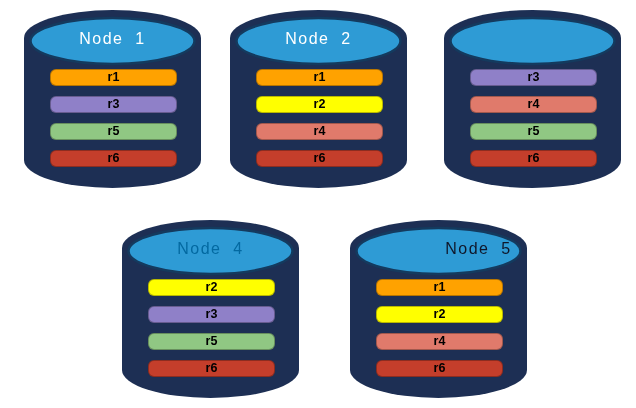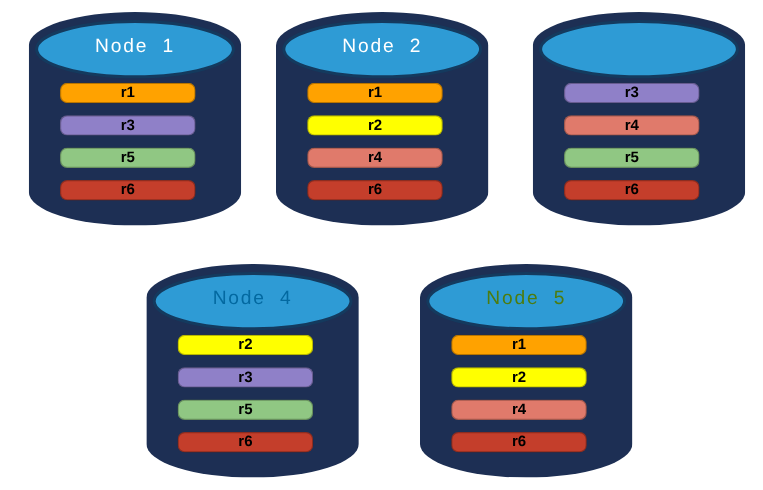--- a/index.html
+++ b/index.html
@@ -40,21 +40,21 @@
     letter-spacing: 1.5px;
     white-space: pre;
   }
   .bars {
     position: absolute;
     left: 26px; top: 59px;
     width: 125px;
   }
   .bar {
     box-sizing: border-box;
-    width: 113px;
+    width: 127px;
     height: 17px;
     margin-bottom: 10px;
     border-radius: 6px;
     border: 1px solid rgba(0,0,0,0.28);
     text-align: center;
     font-size: 12.5px;
     font-weight: bold;
     color: #000000;
     line-height: 15px;
   }
@@ -144,21 +144,21 @@
         <div class="bar" style="background: rgb(196, 62, 43); color: rgb(0, 0, 0);">
     <span>r6</span>
   </div>
       </div>
   </div>
     <div class="node" style="left: 350px; top: 220px;">
     <svg class="cyl" viewBox="0 0 177 178">
       <path class="cyl-body" d="M0,28 A88.5,28 0 0 1 177,28 L177,150 A88.5,28 0 0 1 0,150 Z" fill="#1d2f54"></path>
       <ellipse class="cyl-top" cx="88.5" cy="31" rx="82" ry="23" stroke-width="2.5" fill="#2e9bd5" stroke="#143a5e"></ellipse>
     </svg>
-    <div class="node-title" style="color: #4d7c0f;">Node  5</div>
+    <div class="node-title" style="color: #0f172a; margin-left: 40px;">Node  5</div>
     <div class="bars">
         <div class="bar" style="background: rgb(255, 162, 0); color: rgb(0, 0, 0);">
     <span>r1</span>
   </div>
         <div class="bar" style="background: rgb(255, 255, 0); color: rgb(0, 0, 0);">
     <span>r2</span>
   </div>
         <div class="bar" style="background: rgb(224, 122, 107); color: rgb(0, 0, 0);">
     <span>r4</span>
   </div>

